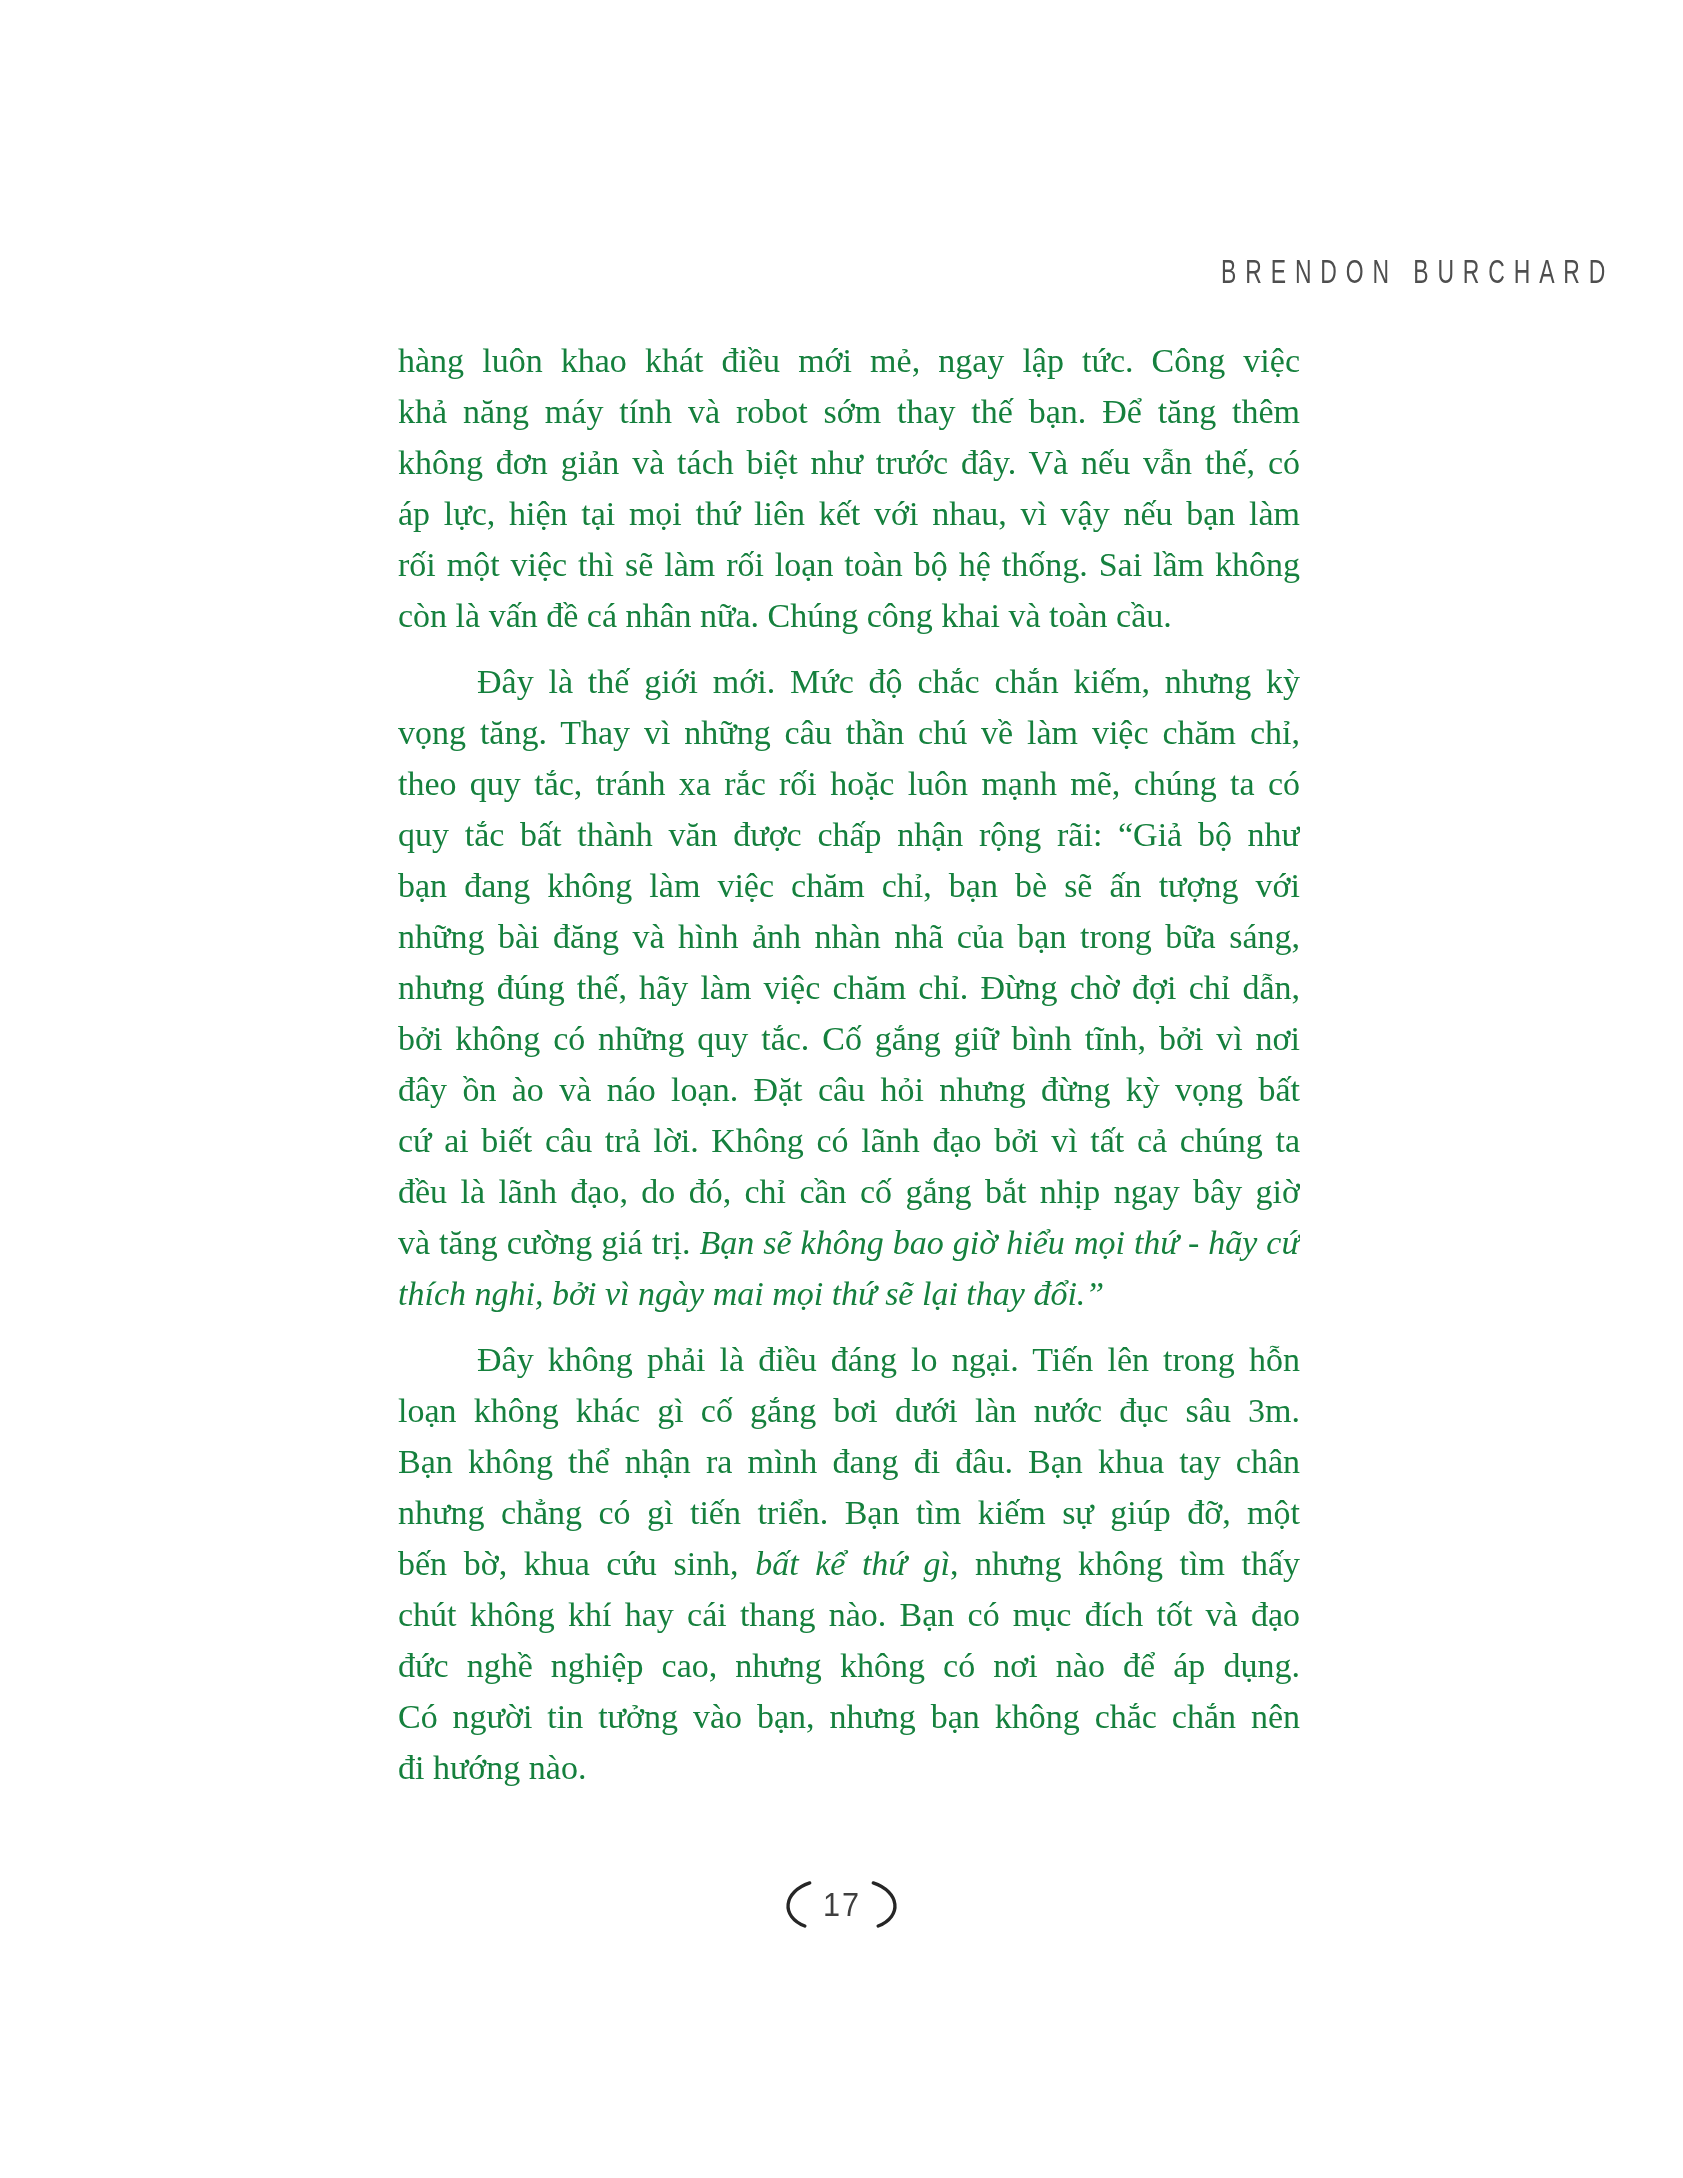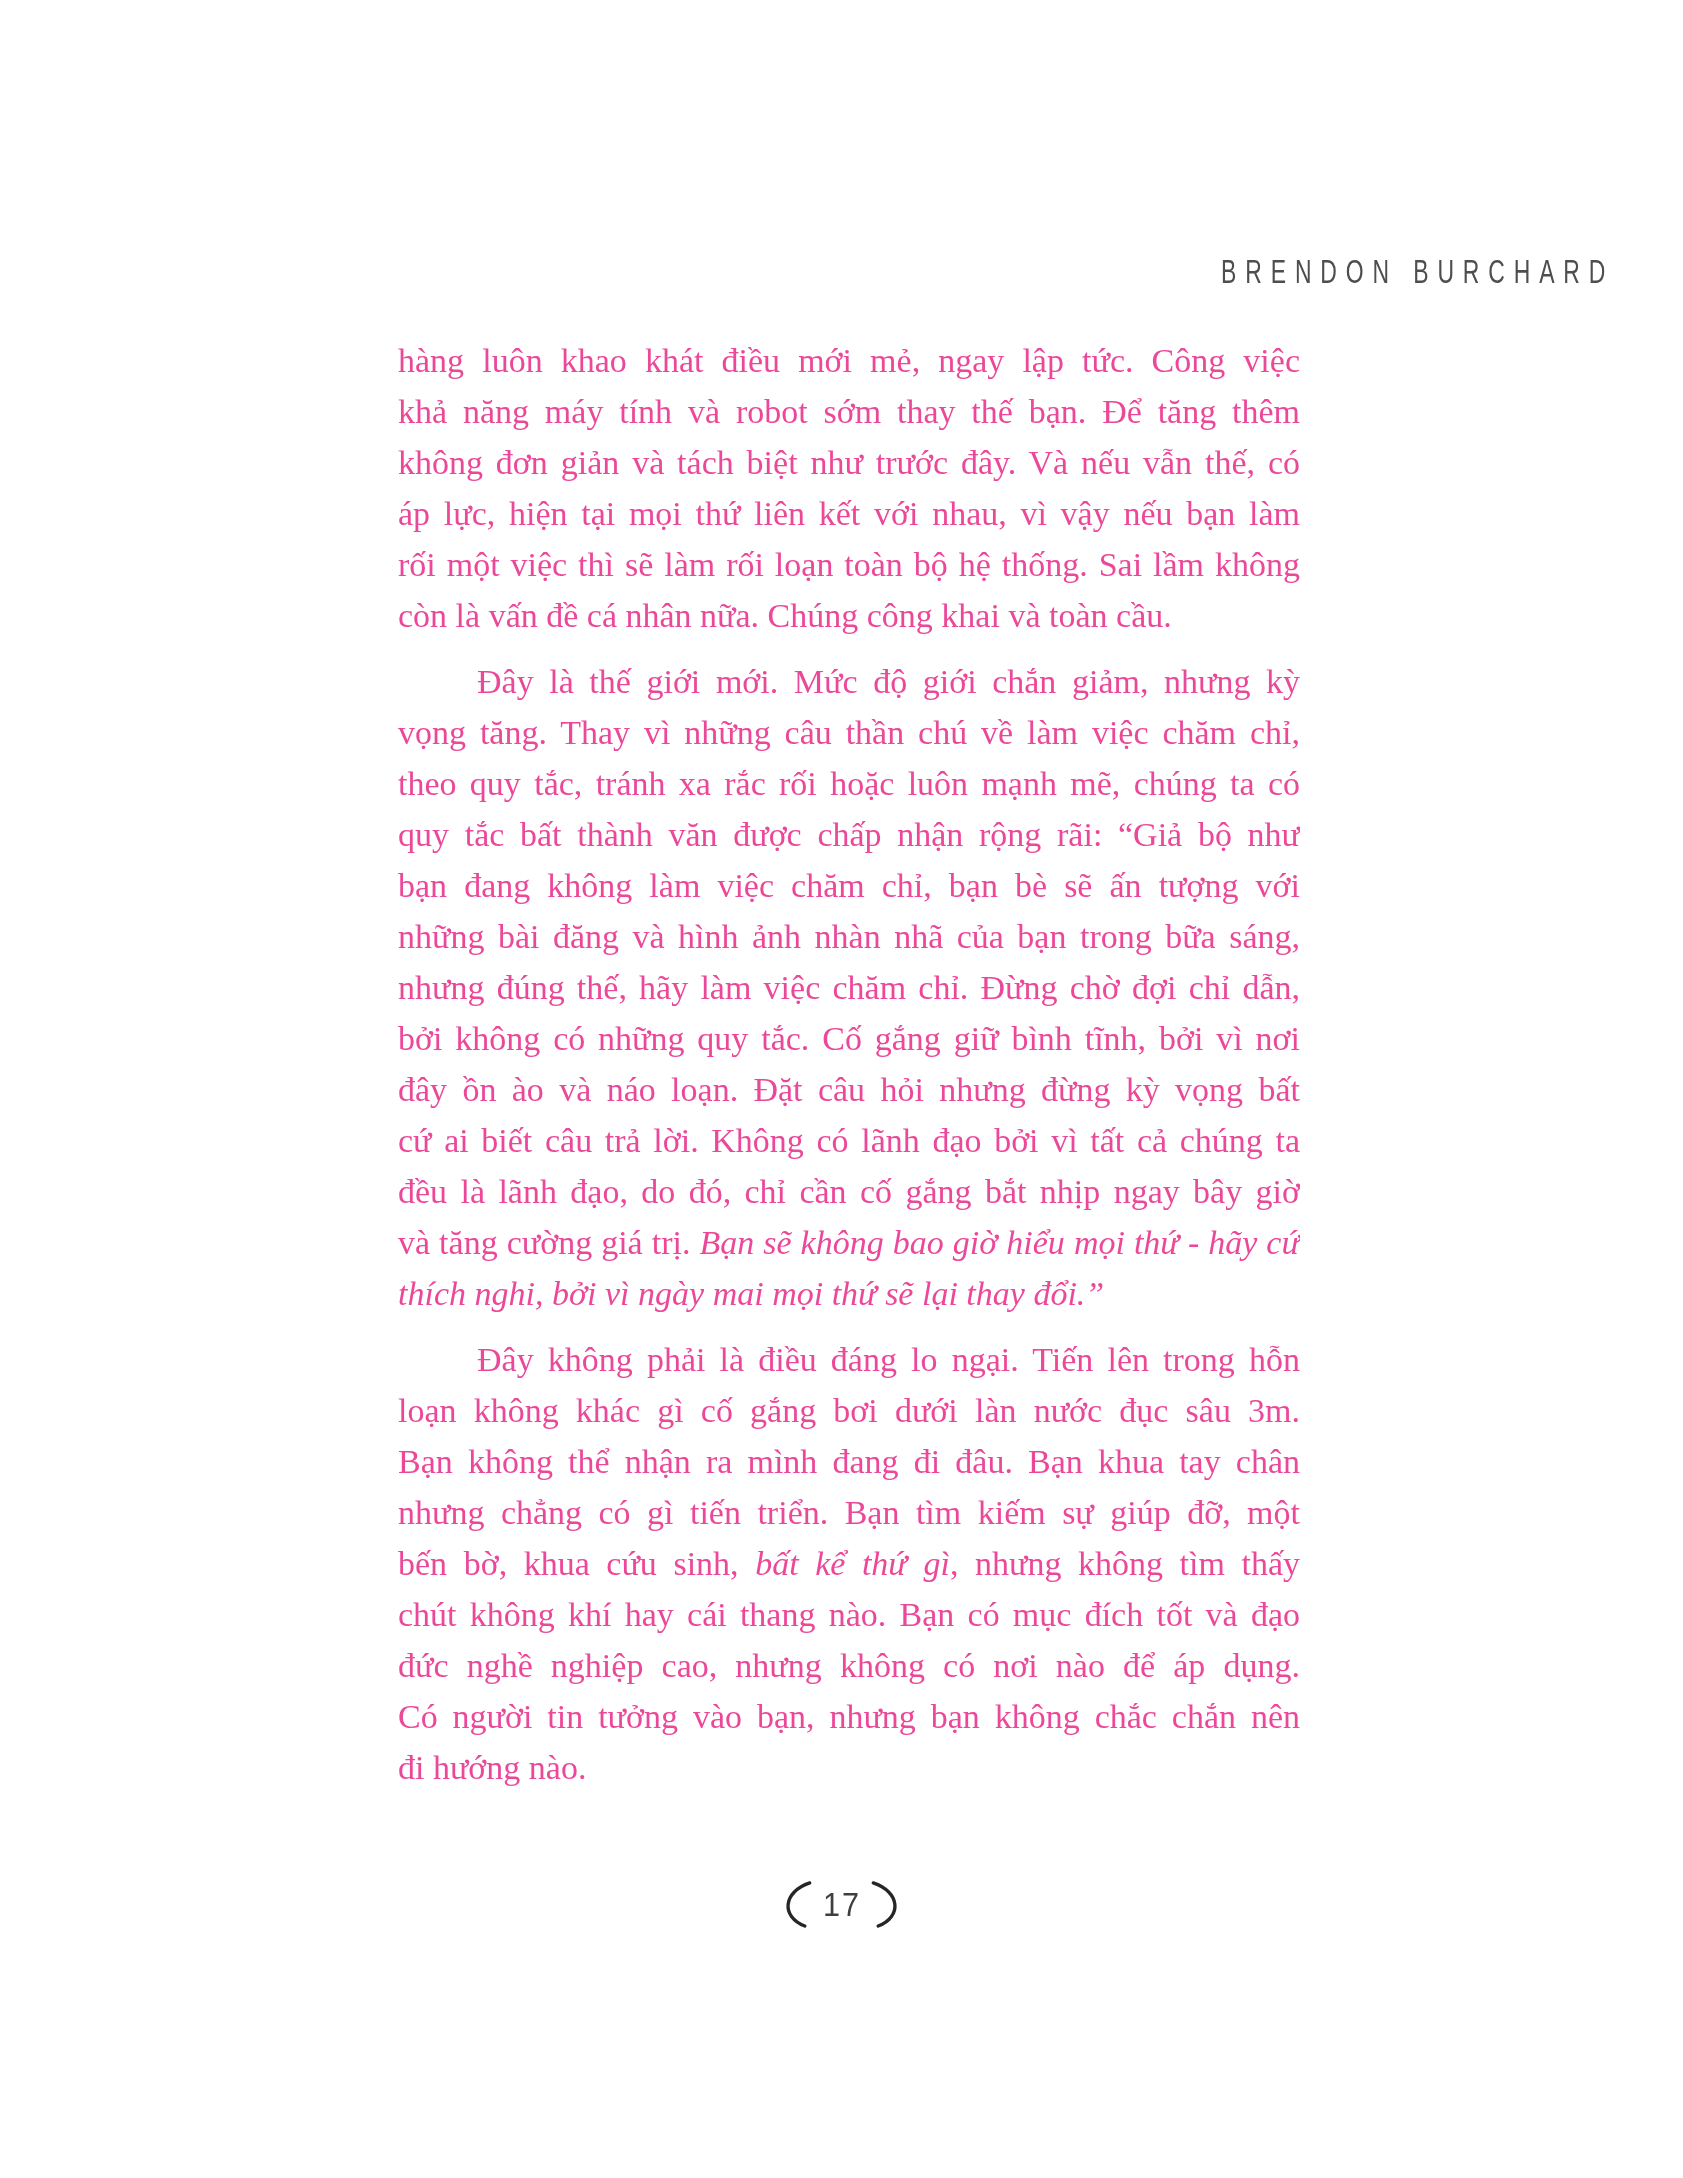--- a/index.html
+++ b/index.html
@@ -28,21 +28,21 @@
     color: #4e4e4e;
     transform: scale(0.74, 1.08);
     transform-origin: center top;
     white-space: nowrap;
   }
   .textblock {
     position: absolute;
     left: 398px;
     top: 335px;
     width: 902px;
-    color: #ec4899;
+    color: #15803d;
     font-size: 34px;
   }
   .para { margin: 0; }
   .para + .para { margin-top: 15px; }
   .line {
     height: 51px;
     line-height: 51px;
     text-align: justify;
     -moz-text-align-last: justify;
     text-align-last: justify;
@@ -88,21 +88,21 @@
     <div class="para">
       <div class="line">hàng luôn khao khát điều mới mẻ, ngay lập tức. Công việc</div>
       <div class="line">khả năng máy tính và robot sớm thay thế bạn. Để tăng thêm</div>
       <div class="line">không đơn giản và tách biệt như trước đây. Và nếu vẫn thế, có</div>
       <div class="line">áp lực, hiện tại mọi thứ liên kết với nhau, vì vậy nếu bạn làm</div>
       <div class="line">rối một việc thì sẽ làm rối loạn toàn bộ hệ thống. Sai lầm không</div>
       <div class="line end">còn là vấn đề cá nhân nữa. Chúng công khai và toàn cầu.</div>
     </div>
 
     <div class="para">
-      <div class="line indent">Đây là thế giới mới. Mức độ giới chắn giảm, nhưng kỳ</div>
+      <div class="line indent">Đây là thế giới mới. Mức độ chắc chắn kiếm, nhưng kỳ</div>
       <div class="line">vọng tăng. Thay vì những câu thần chú về làm việc chăm chỉ,</div>
       <div class="line">theo quy tắc, tránh xa rắc rối hoặc luôn mạnh mẽ, chúng ta có</div>
       <div class="line">quy tắc bất thành văn được chấp nhận rộng rãi: “Giả bộ như</div>
       <div class="line">bạn đang không làm việc chăm chỉ, bạn bè sẽ ấn tượng với</div>
       <div class="line">những bài đăng và hình ảnh nhàn nhã của bạn trong bữa sáng,</div>
       <div class="line">nhưng đúng thế, hãy làm việc chăm chỉ. Đừng chờ đợi chỉ dẫn,</div>
       <div class="line">bởi không có những quy tắc. Cố gắng giữ bình tĩnh, bởi vì nơi</div>
       <div class="line">đây ồn ào và náo loạn. Đặt câu hỏi nhưng đừng kỳ vọng bất</div>
       <div class="line">cứ ai biết câu trả lời. Không có lãnh đạo bởi vì tất cả chúng ta</div>
       <div class="line">đều là lãnh đạo, do đó, chỉ cần cố gắng bắt nhịp ngay bây giờ</div>

